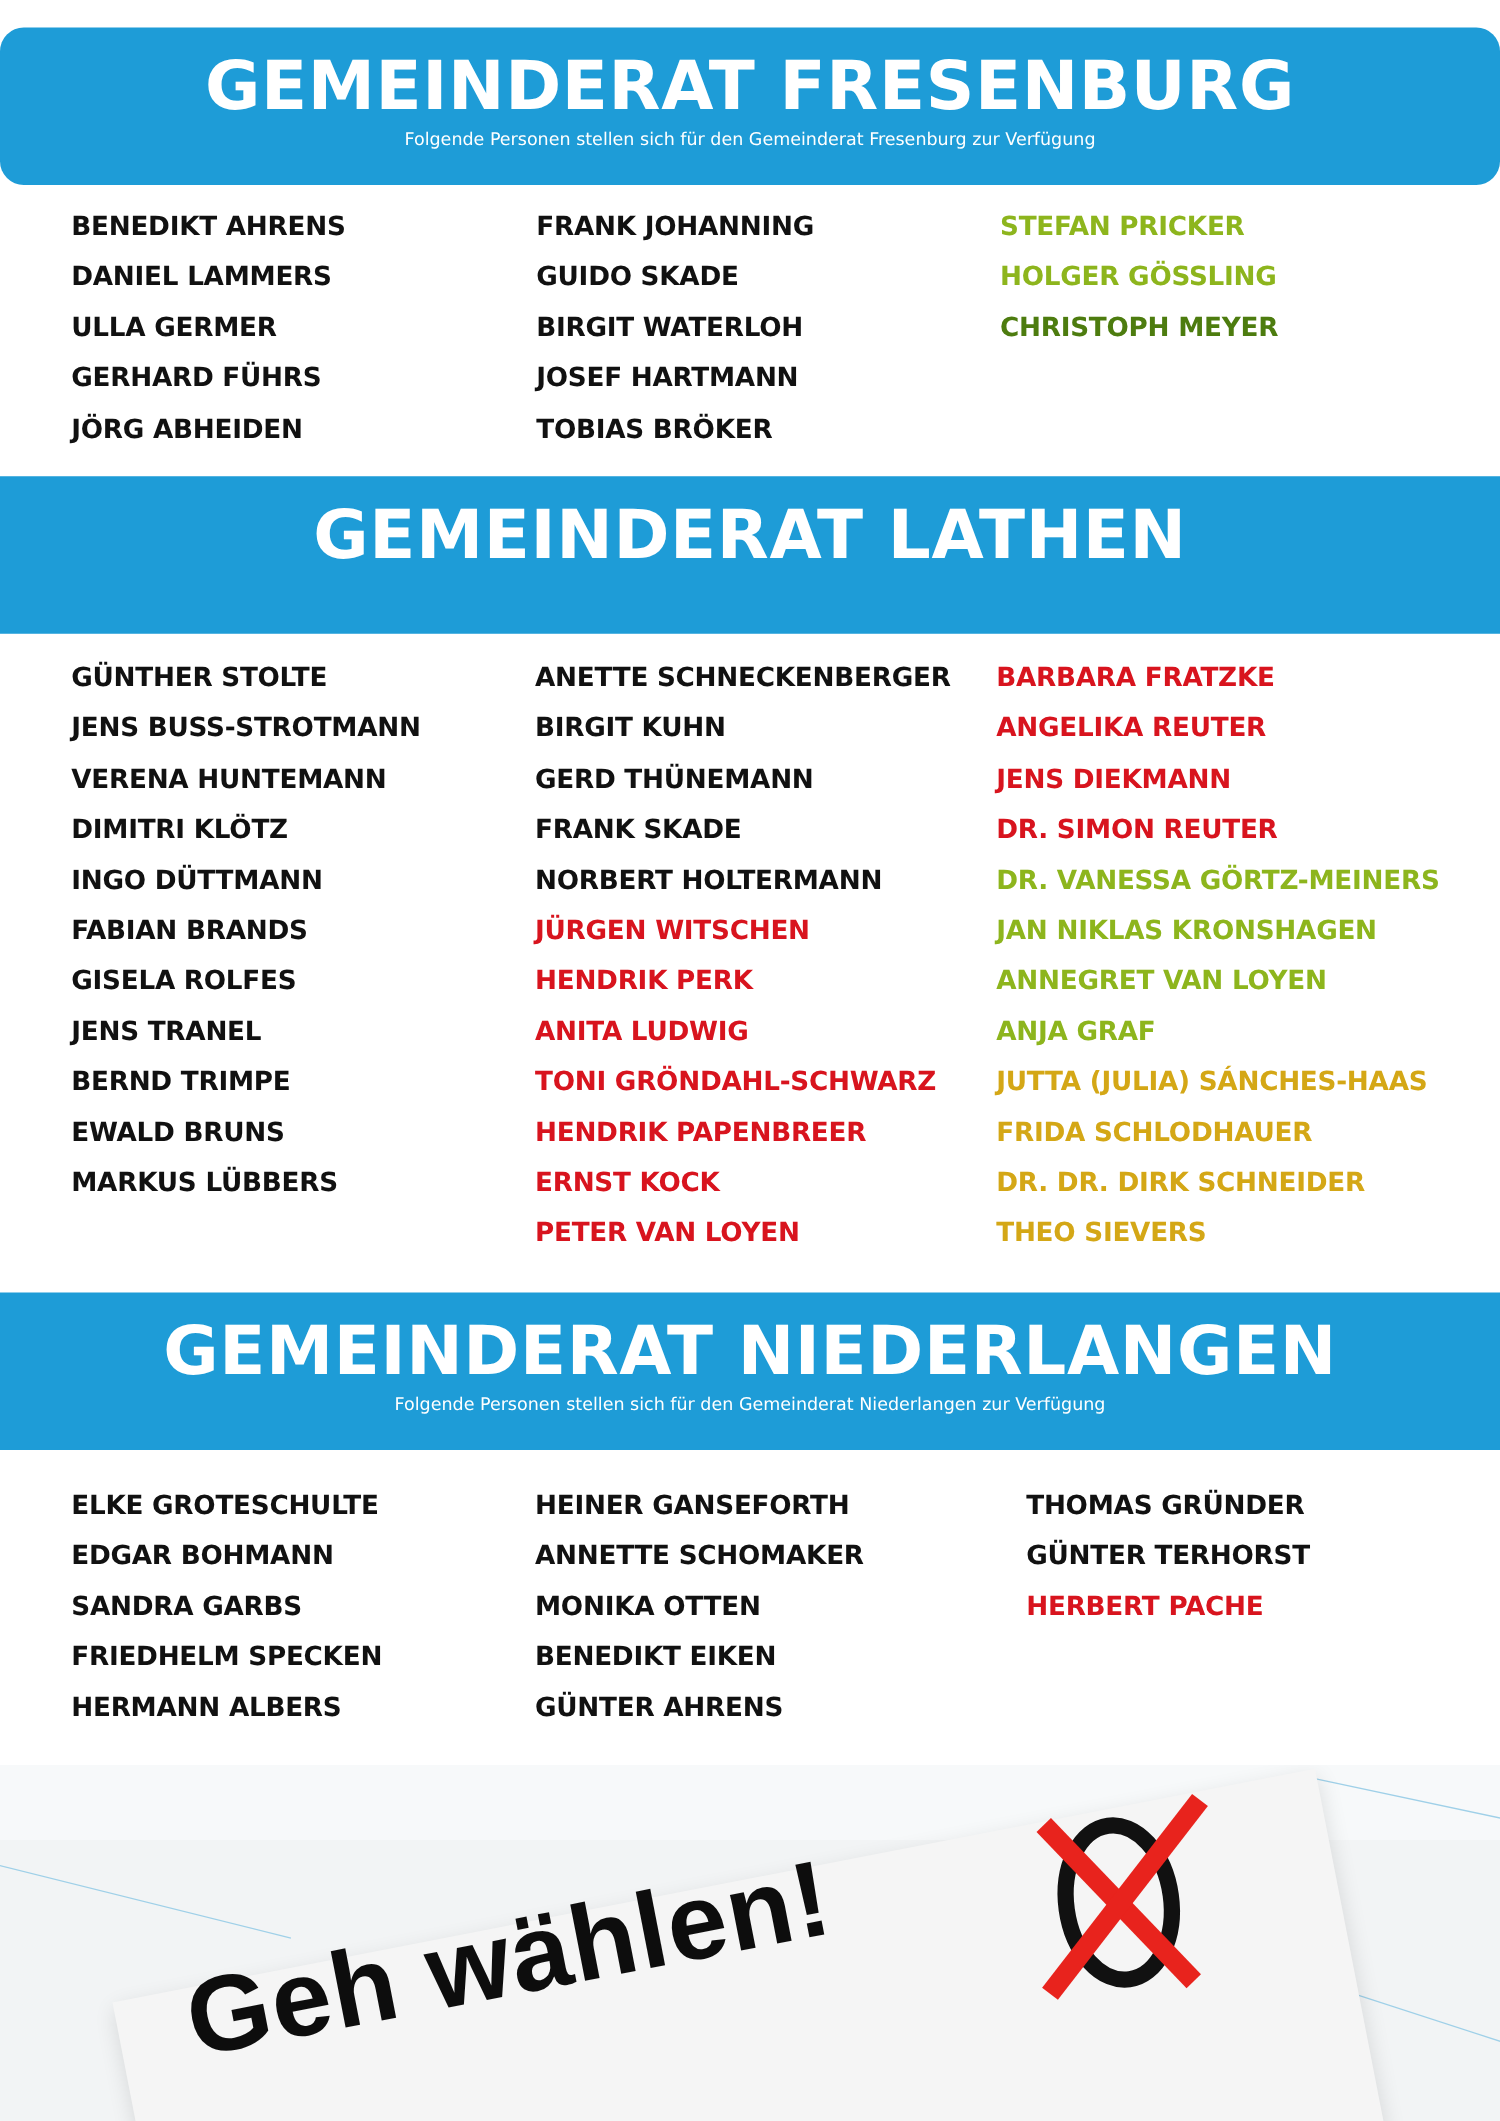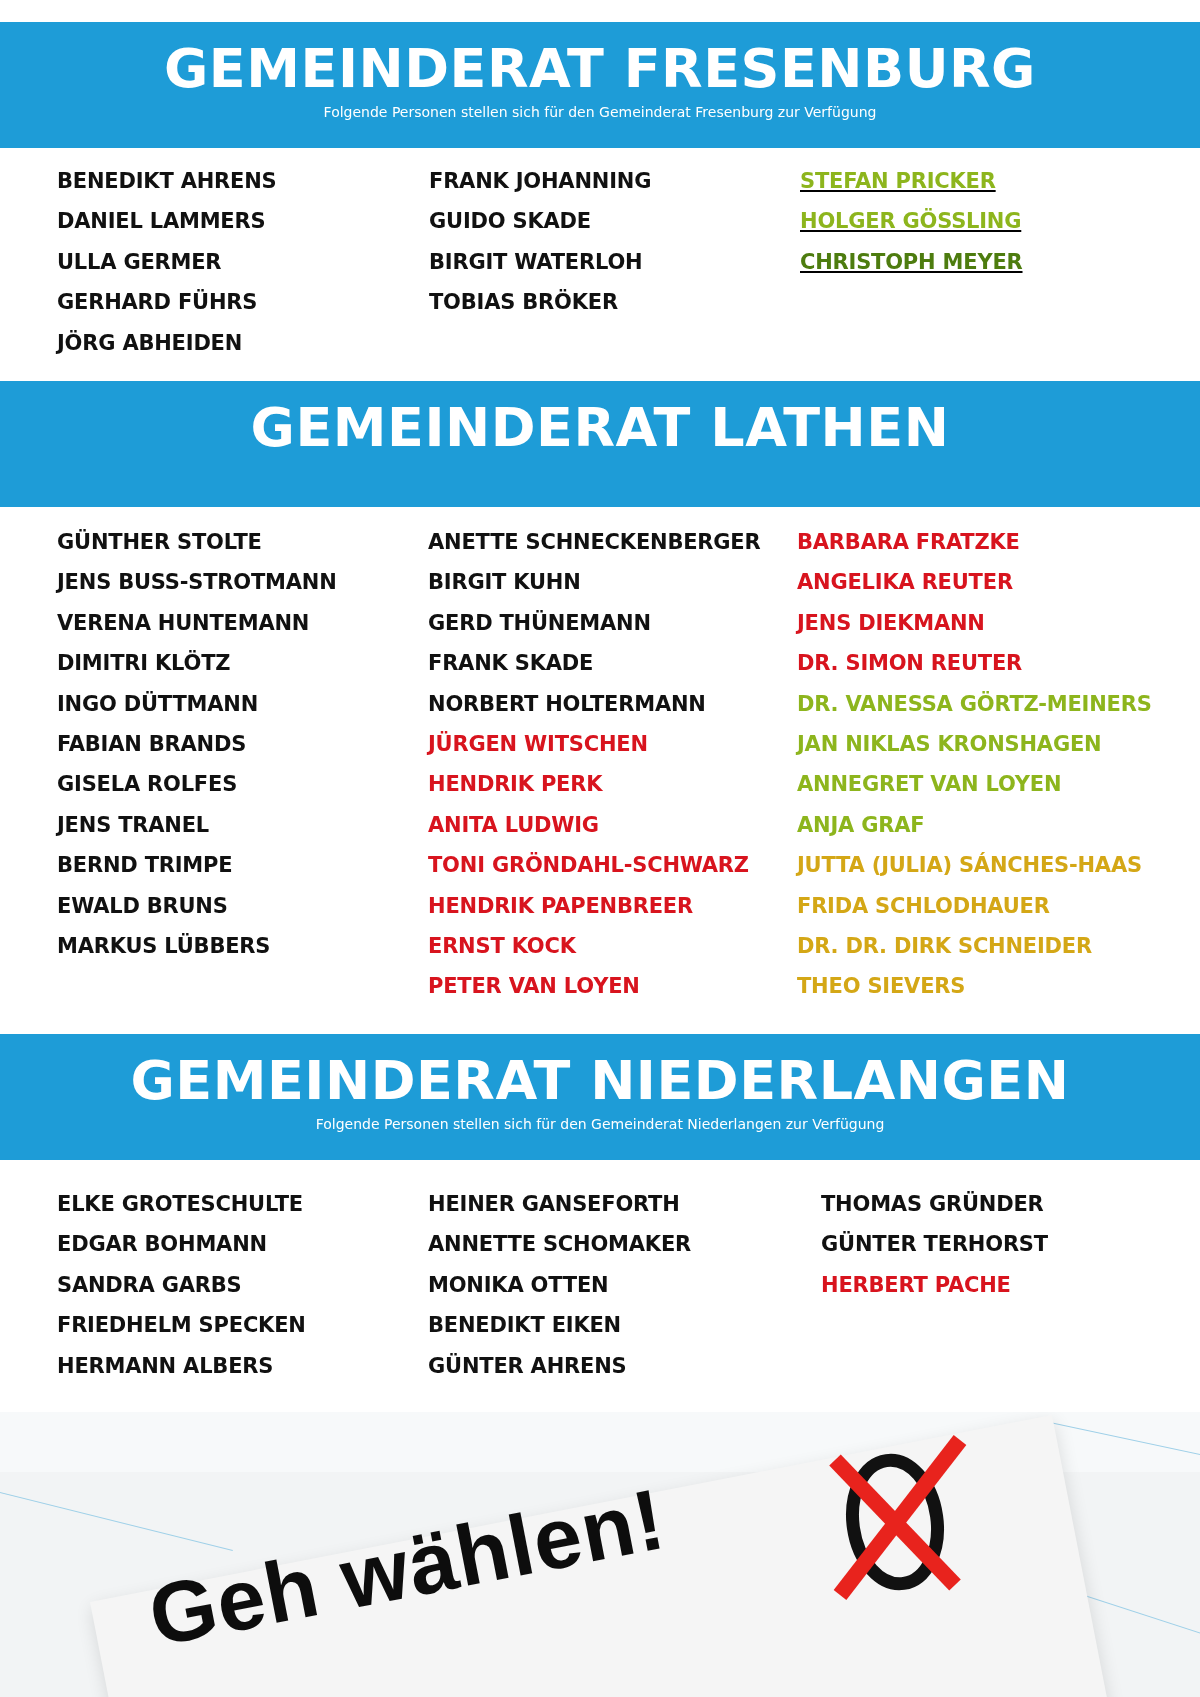--- a/index.html
+++ b/index.html
@@ -32,39 +32,40 @@
              box-shadow: 0 6px 18px rgba(0,0,0,0.12); }
     .photo .slogan { position: absolute; left: 160px; top: 155px;
              font-family: "Liberation Sans", sans-serif; font-weight: bold; font-size: 86px;
              color: #0d0d0d; transform: rotate(-11deg); transform-origin: 0 100%;
              white-space: nowrap; letter-spacing: 1px; }
     .photo .ballot { position: absolute; left: 820px; top: 18px; width: 150px; height: 170px; }
   </style>
 </head>
 <body>
 
-<div class="banner" style="top:22px;">
+<div class="banner" style="top:22px;border-radius:19px;">
   <div class="title">GEMEINDERAT FRESENBURG</div>
   <div class="subtitle">Folgende Personen stellen sich für den Gemeinderat Fresenburg zur Verfügung</div>
 </div>
 <div class="names" style="top:161px;">
   <div class="col" style="left:57px;">
     <div class="name c-black">BENEDIKT AHRENS</div>
     <div class="name c-black">DANIEL LAMMERS</div>
     <div class="name c-black">ULLA GERMER</div>
     <div class="name c-black">GERHARD FÜHRS</div>
     <div class="name c-black">JÖRG ABHEIDEN</div>
   </div>
   <div class="col" style="left:429px;">
     <div class="name c-black">FRANK JOHANNING</div>
     <div class="name c-black">GUIDO SKADE</div>
     <div class="name c-black">BIRGIT WATERLOH</div>
+    <div class="name c-black">JOSEF HARTMANN</div>
     <div class="name c-black">TOBIAS BRÖKER</div>
   </div>
-  <div class="col" style="left:800px;text-decoration:underline;">
+  <div class="col" style="left:800px;">
     <div class="name c-green">STEFAN PRICKER</div>
     <div class="name c-green">HOLGER GÖSSLING</div>
     <div class="name c-gray">CHRISTOPH MEYER</div>
   </div>
 </div>
 
 <div class="banner" style="top:381px;">
   <div class="title">GEMEINDERAT LATHEN</div>
 </div>
 <div class="names" style="top:522px;">

